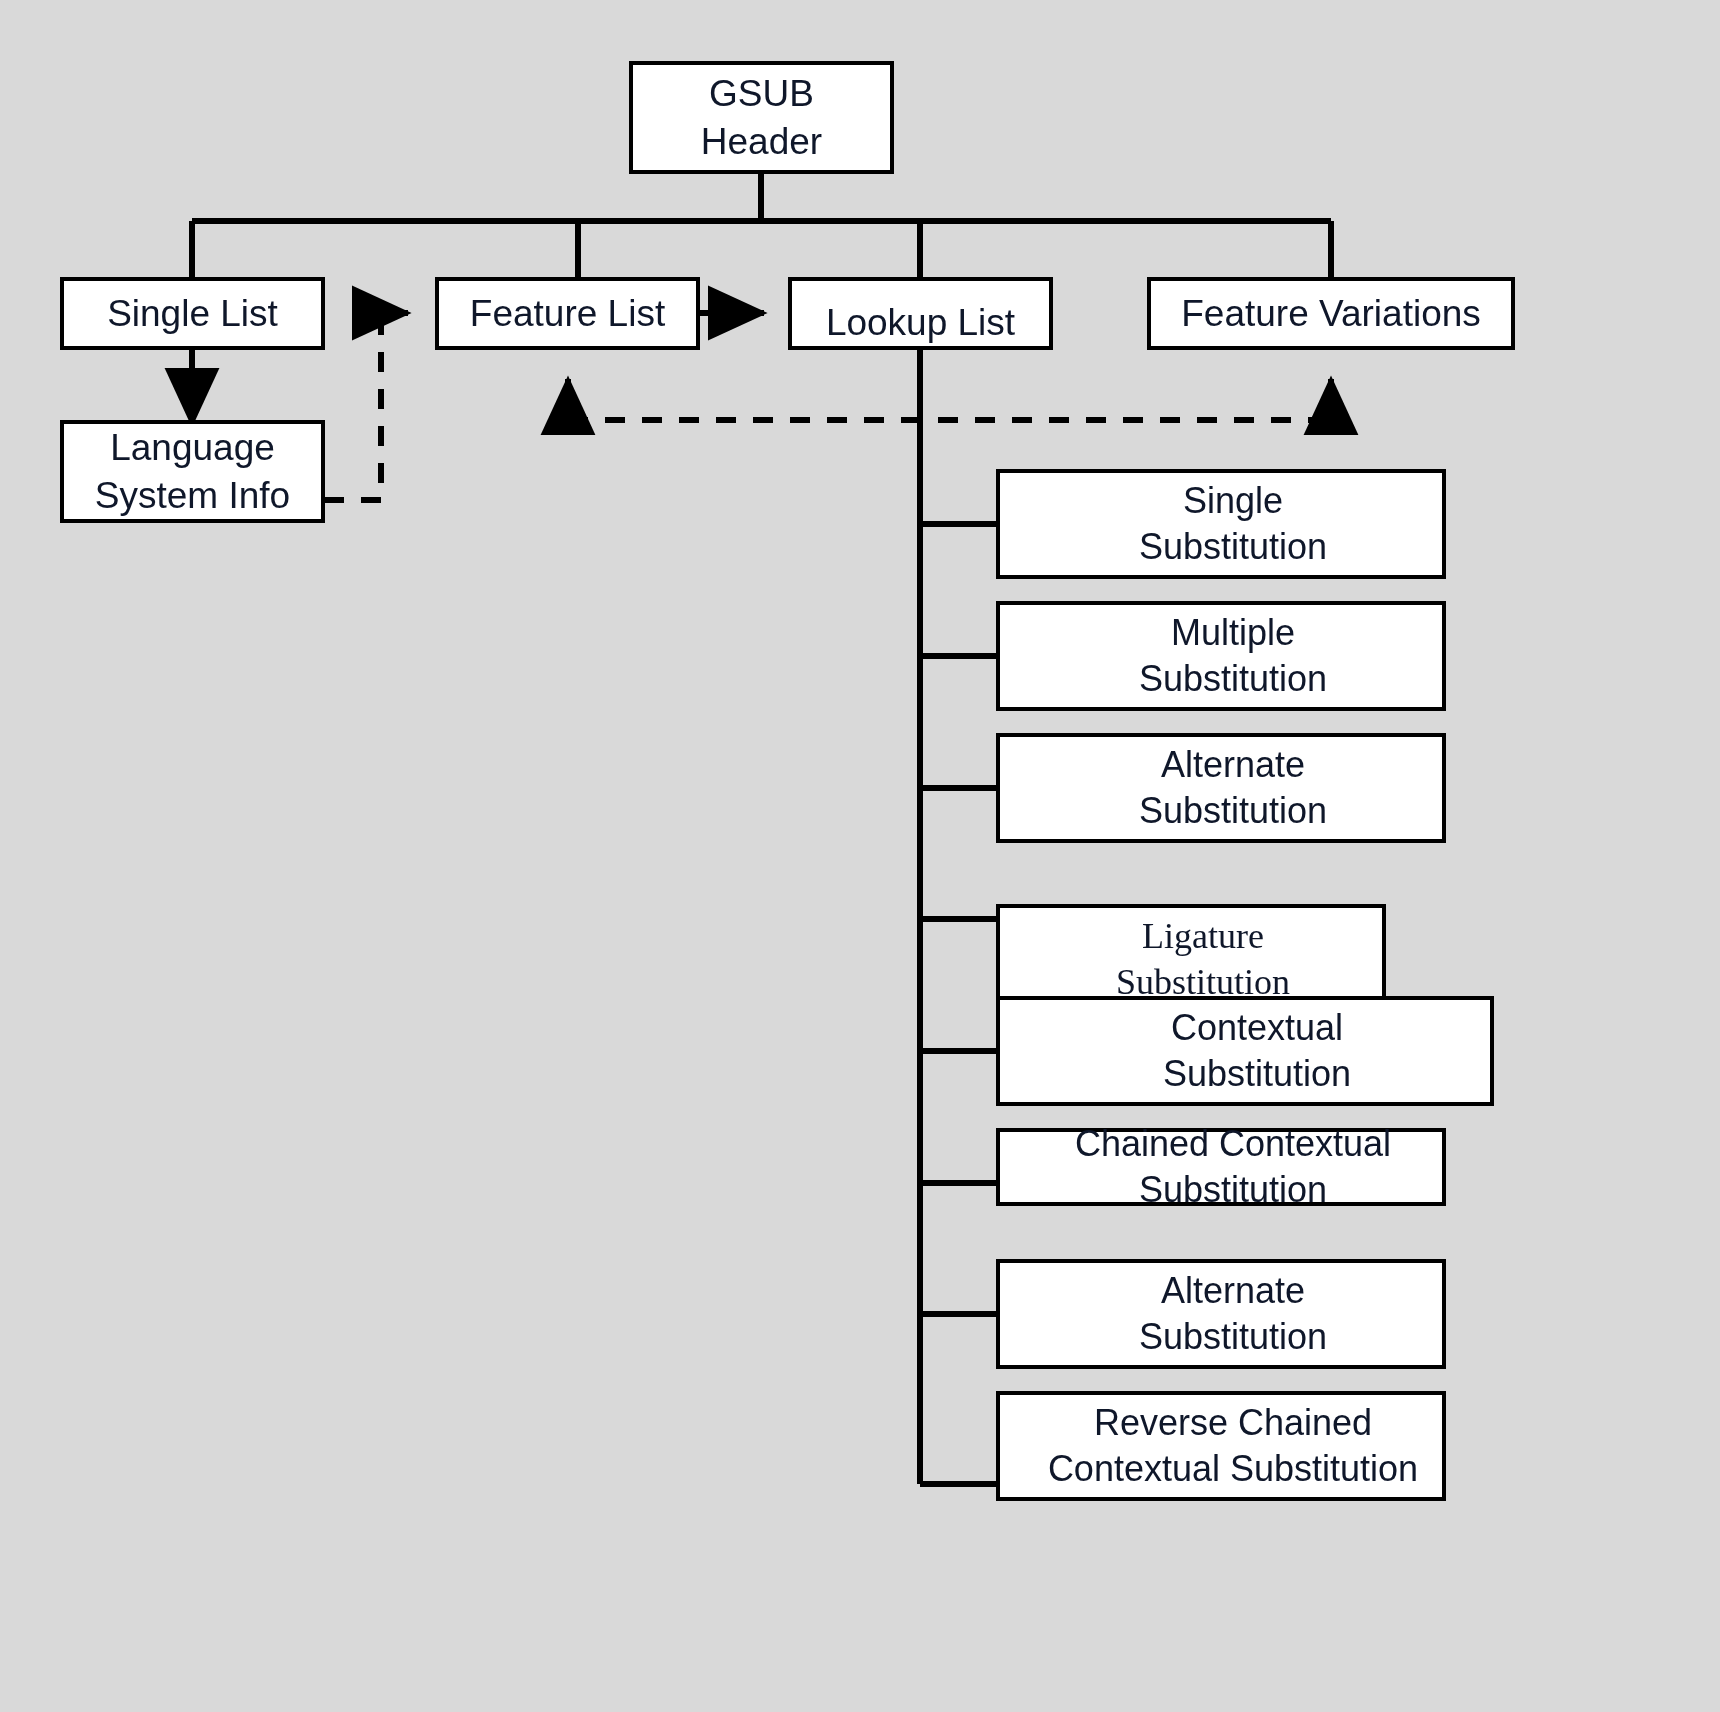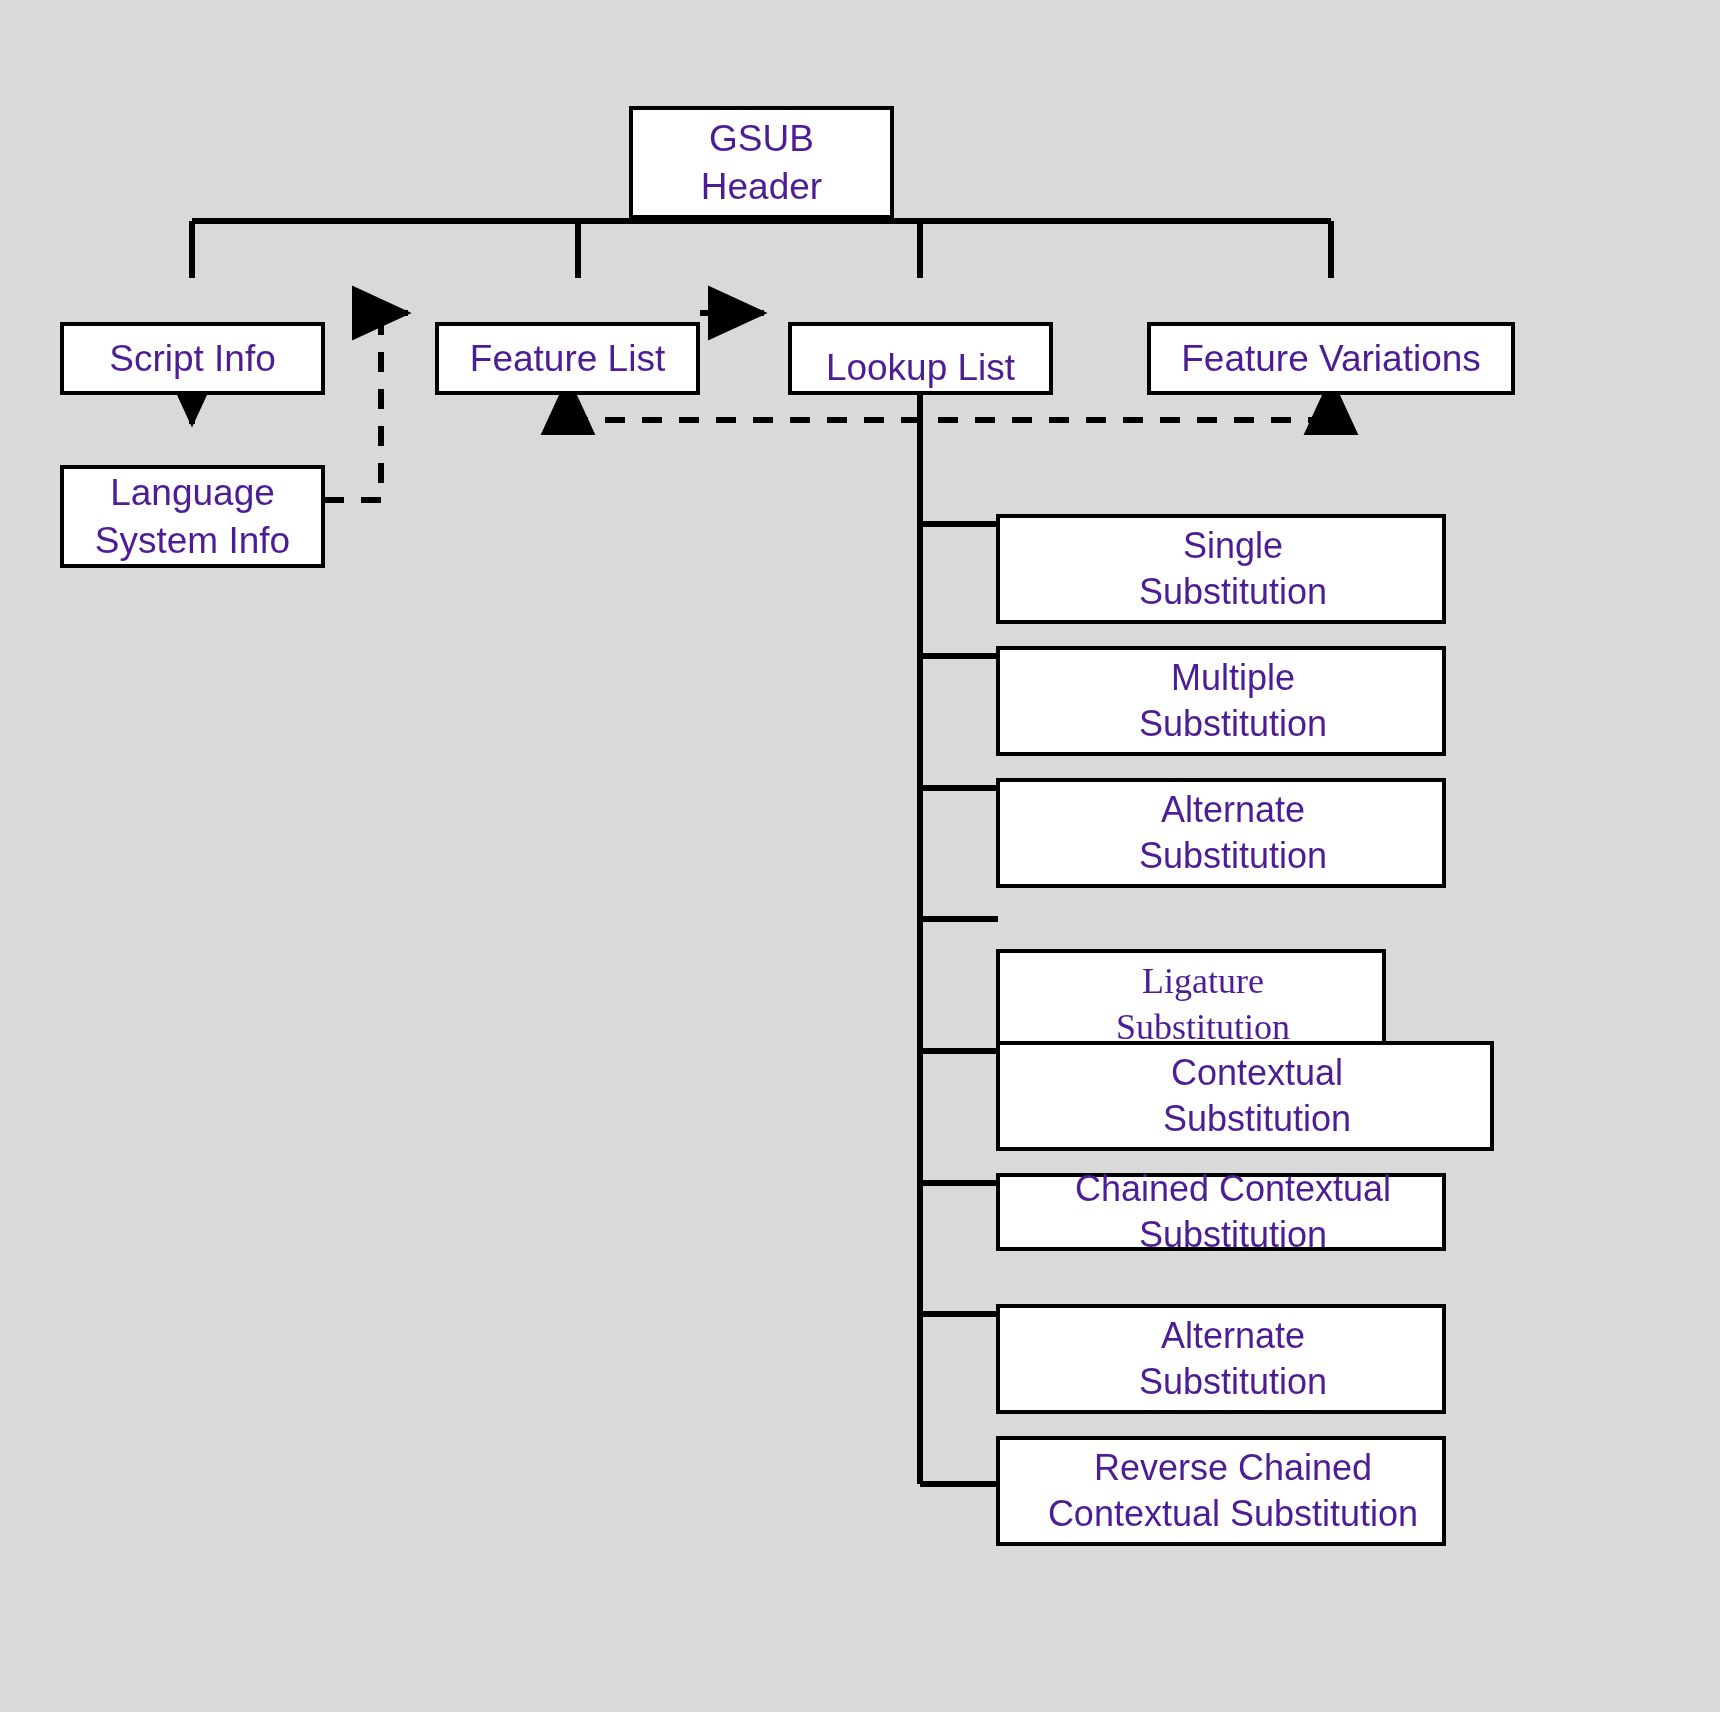--- a/index.html
+++ b/index.html
@@ -20,25 +20,24 @@
   }
   .node {
     position: absolute;
     background: #ffffff;
     border: 4px solid #000000;
     box-sizing: border-box;
     display: flex;
     flex-direction: column;
     align-items: center;
     justify-content: center;
-    color: #4c1d95;
+    color: #0f172a;
     text-align: center;
     line-height: 1.28;
     z-index: 3;
-    margin-top: 45px;
   }
   .node .line1, .node .line2 {
     display: block;
     white-space: nowrap;
   }
   .fs-lg { font-size: 37px; }
   .fs-md { font-size: 36px; padding-left: 24px; }
 
   svg.edges {
     position: absolute;
@@ -102,21 +101,21 @@
       <path d="M920,1484 L998,1484" stroke="#000000" stroke-width="6" fill="none"></path>
     </g>
   </svg>
 
   <div class="node fs-lg" style="left:629px; top:61px; width:265px; height:113px;">
     <span class="line1">GSUB</span>
     <span class="line2">Header</span>
   </div>
 
   <div class="node fs-lg" style="left:60px; top:277px; width:265px; height:73px;">
-    <span class="line1">Script Info</span>
+    <span class="line1">Single List</span>
   </div>
 
   <div class="node fs-lg" style="left:435px; top:277px; width:265px; height:73px;">
     <span class="line1">Feature List</span>
   </div>
 
   <div class="node fs-lg" style="left:788px; top:277px; width:265px; height:73px;justify-content:flex-end;">
     <span class="line1">Lookup List</span>
   </div>
 

